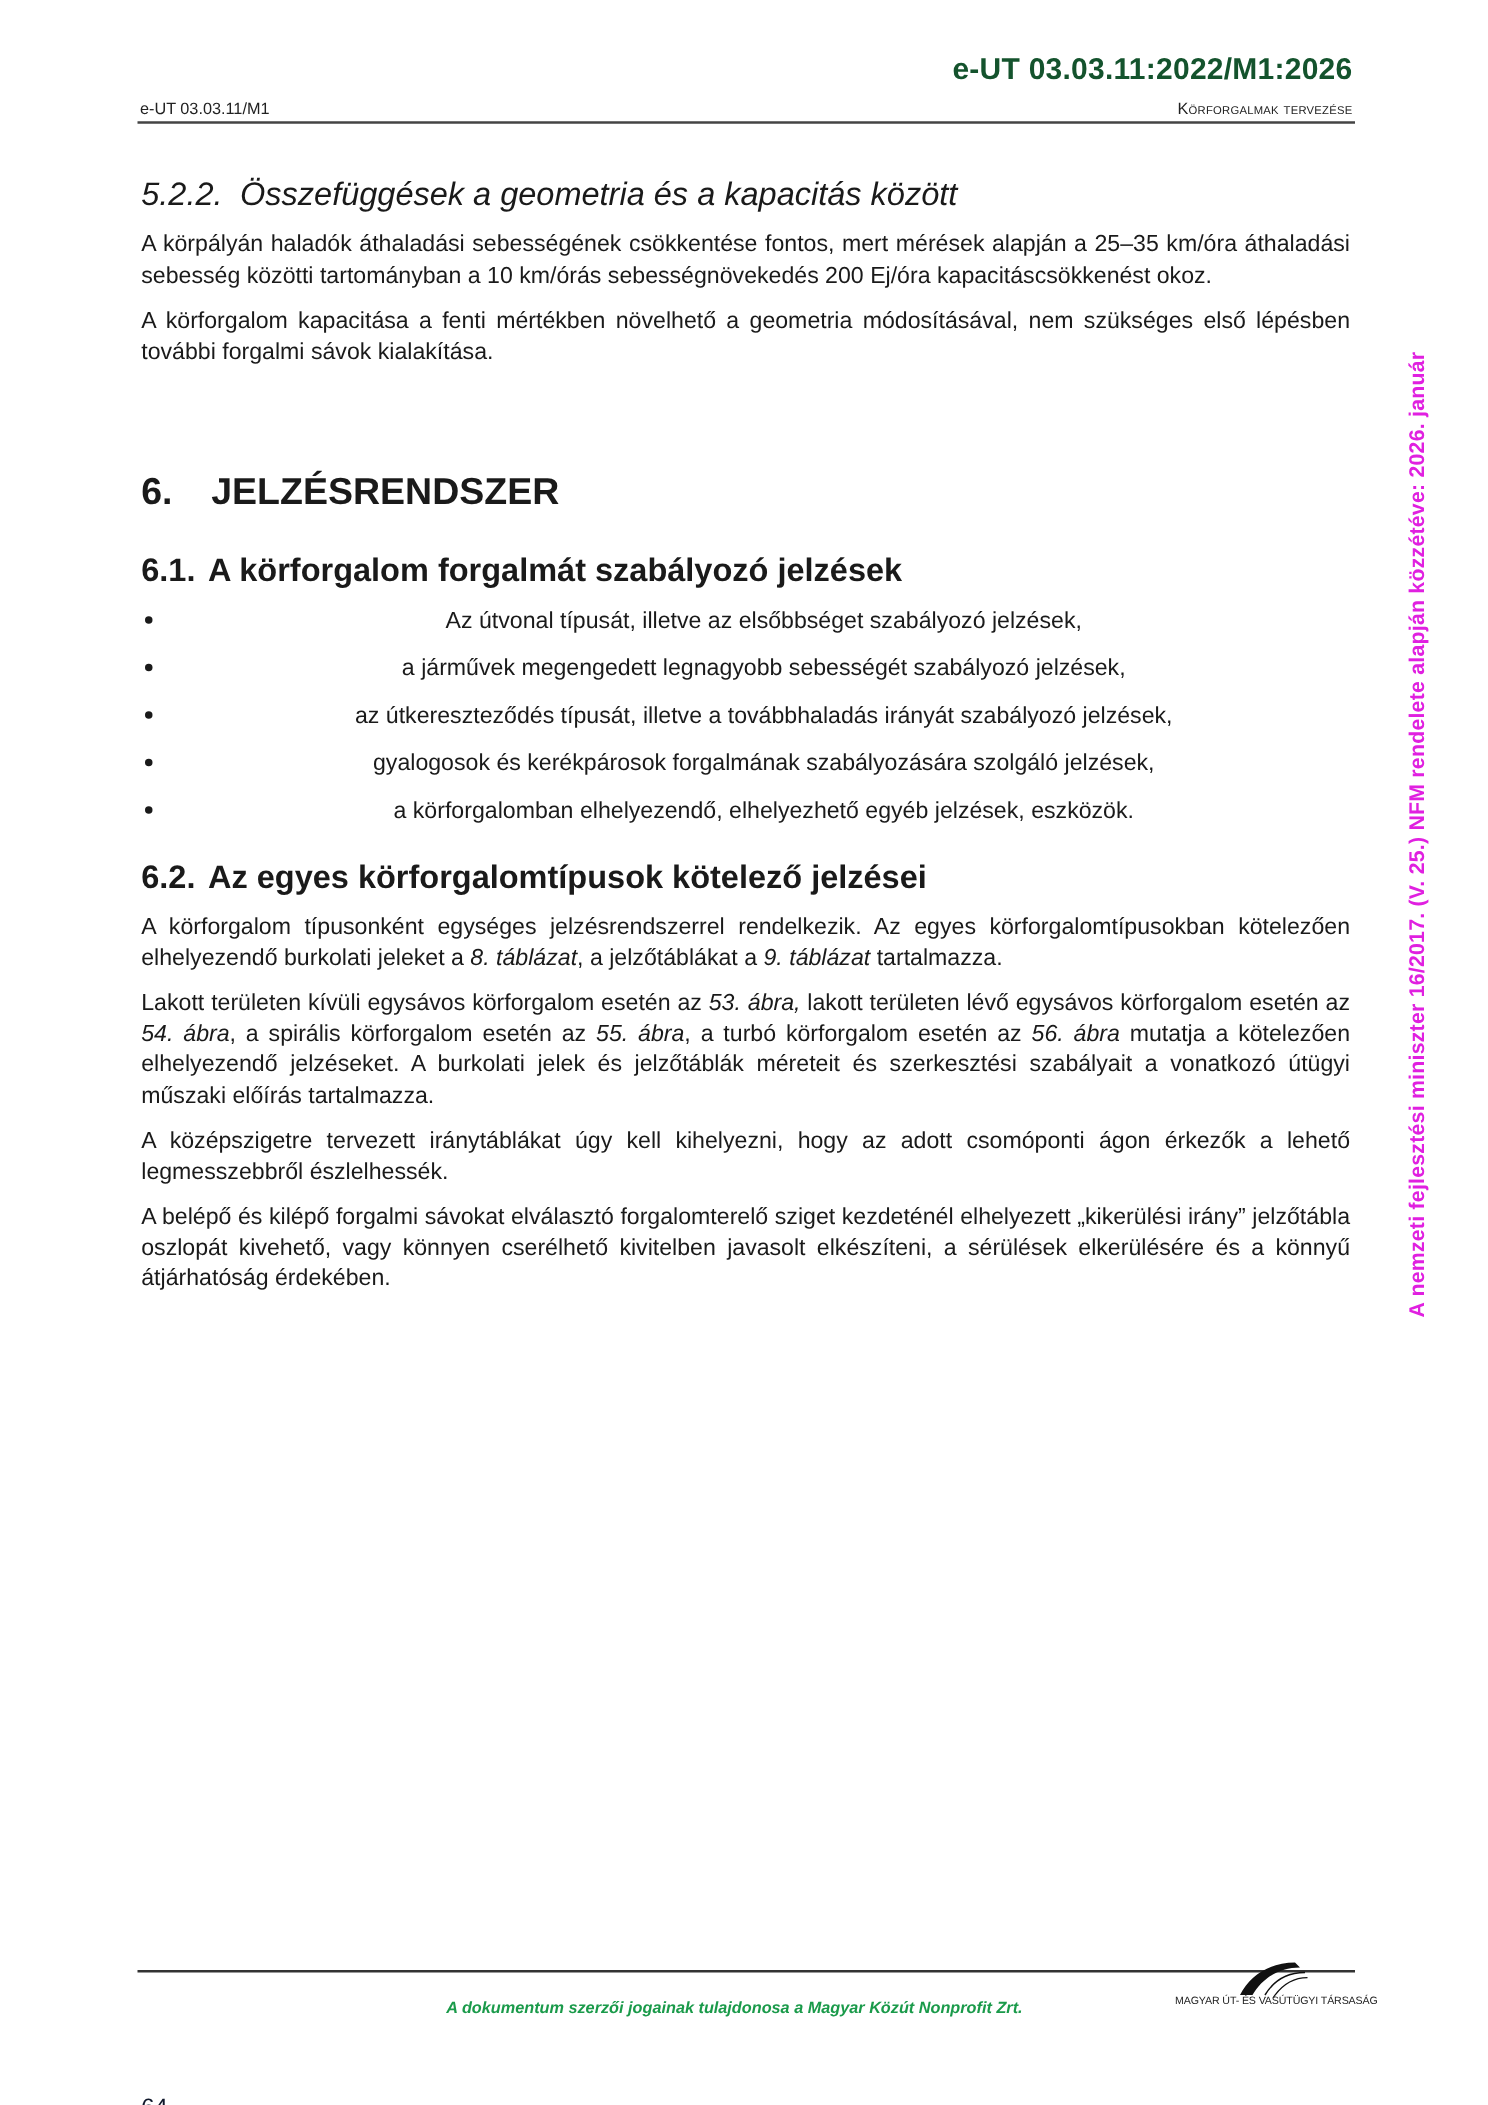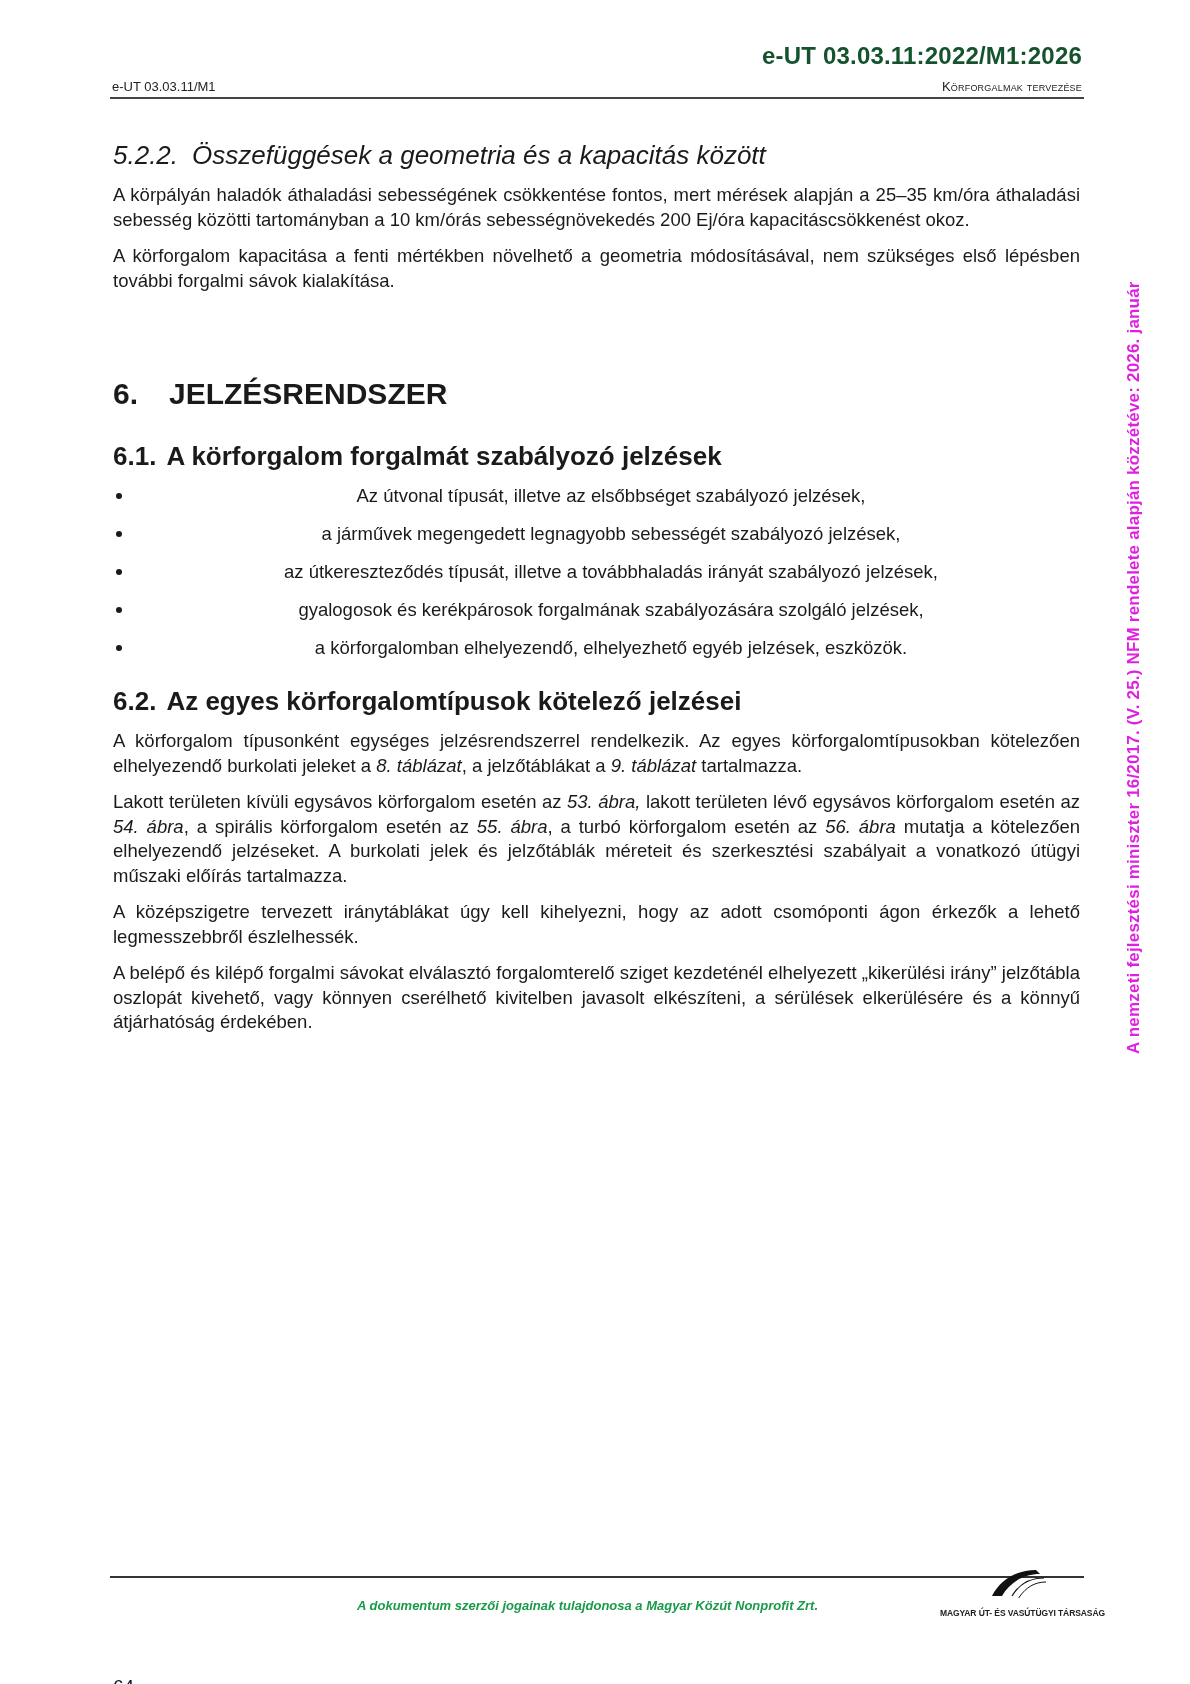--- a/index.html
+++ b/index.html
@@ -25,21 +25,21 @@
   ul.bullets li .dot { position: absolute; left: 3px; top: 9px; width: 6px; height: 6px; border-radius: 50%; background: #1a1a1a; }
   em { font-style: italic; }
 
   .side-text { position: absolute; left: 1124px; top: 1054px; transform-origin: 0 0; transform: rotate(-90deg);
                white-space: nowrap; font-size: 17px; font-weight: bold; color: #e020e0; letter-spacing: 0.2px; }
 
   .footer-rule { position: absolute; left: 110px; right: 106px; top: 1576px; height: 2px; background: #333; }
   .page-num { position: absolute; left: 113px; top: 1676px; font-size: 19px; color: #0f172a; }
   .copyright { position: absolute; left: 357px; top: 1598px; font-size: 13px; font-style: italic; color: #1a9a4a; font-weight: bold; }
   .logo { position: absolute; left: 940px; top: 1566px; width: 150px; height: 50px; }
-  .logo-text { position: absolute; left: 0; top: 42px; font-size: 8.5px; font-weight: bold; color: #222; white-space: nowrap; letter-spacing: -0.1px; }
+  .logo-text { position: absolute; left: 0; top: 29px; font-size: 8.5px; font-weight: normal; color: #222; white-space: nowrap; letter-spacing: -0.1px; }
   .logo svg { position: absolute; left: 50px; top: 0; }
 </style>
 </head>
 <body>
 
 <div class="doc-code-top">e-UT 03.03.11:2022/M1:2026</div>
 <div class="hdr-left">e-UT 03.03.11/M1</div>
 <div class="hdr-right">Körforgalmak tervezése</div>
 <div class="hdr-rule"></div>
 

